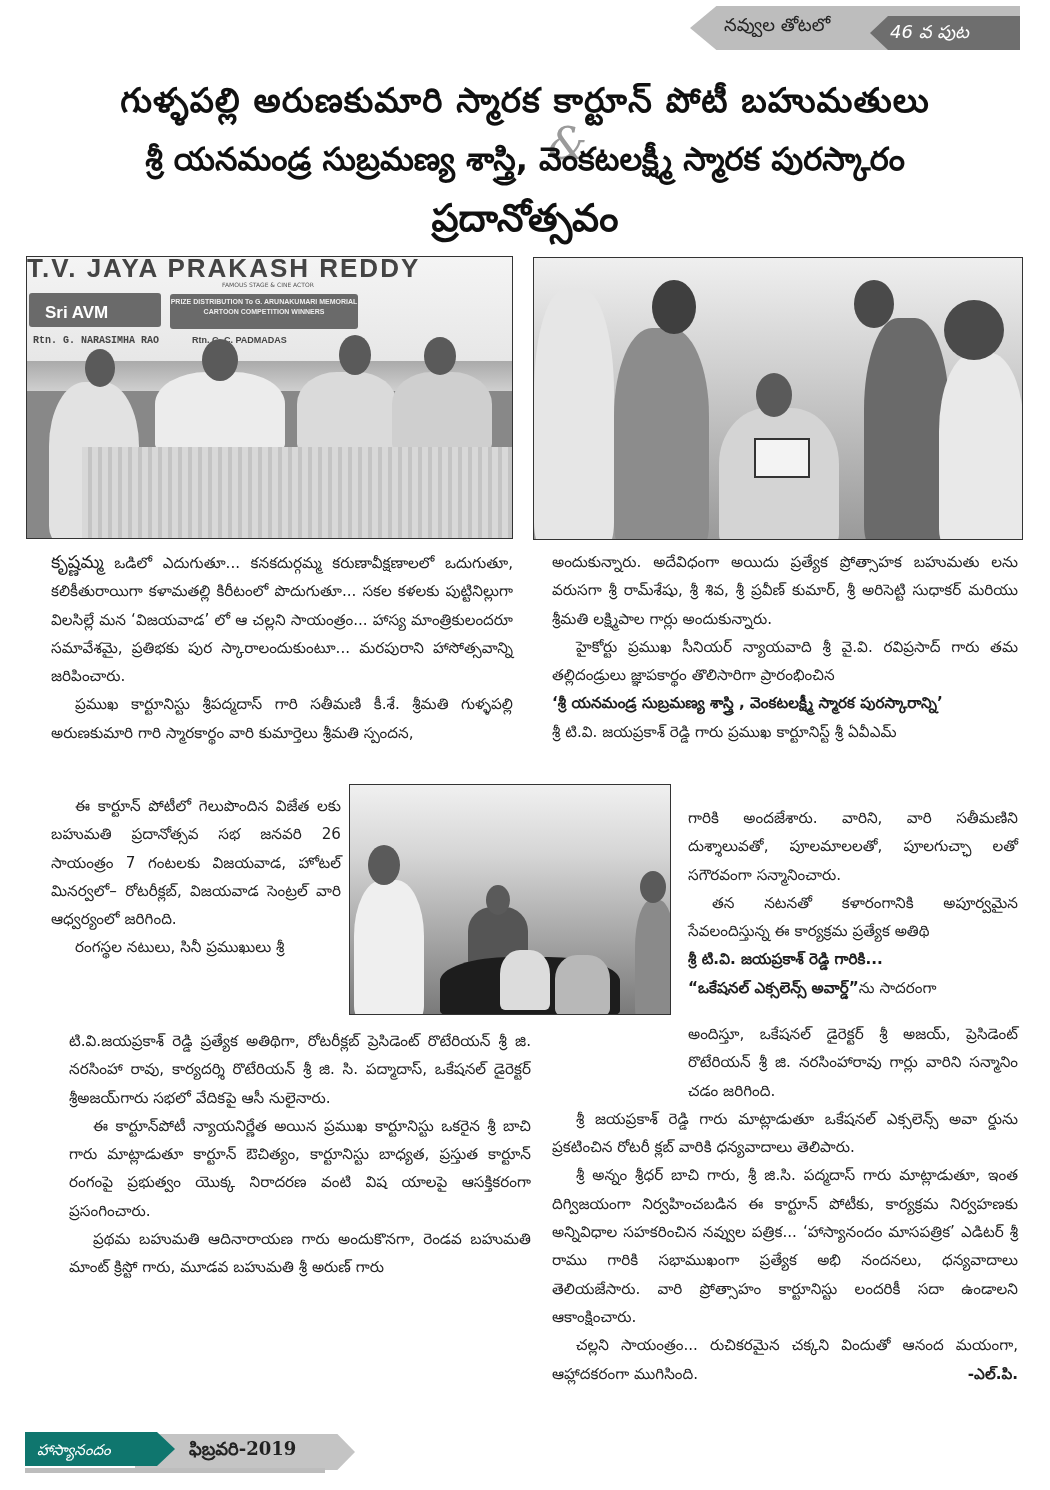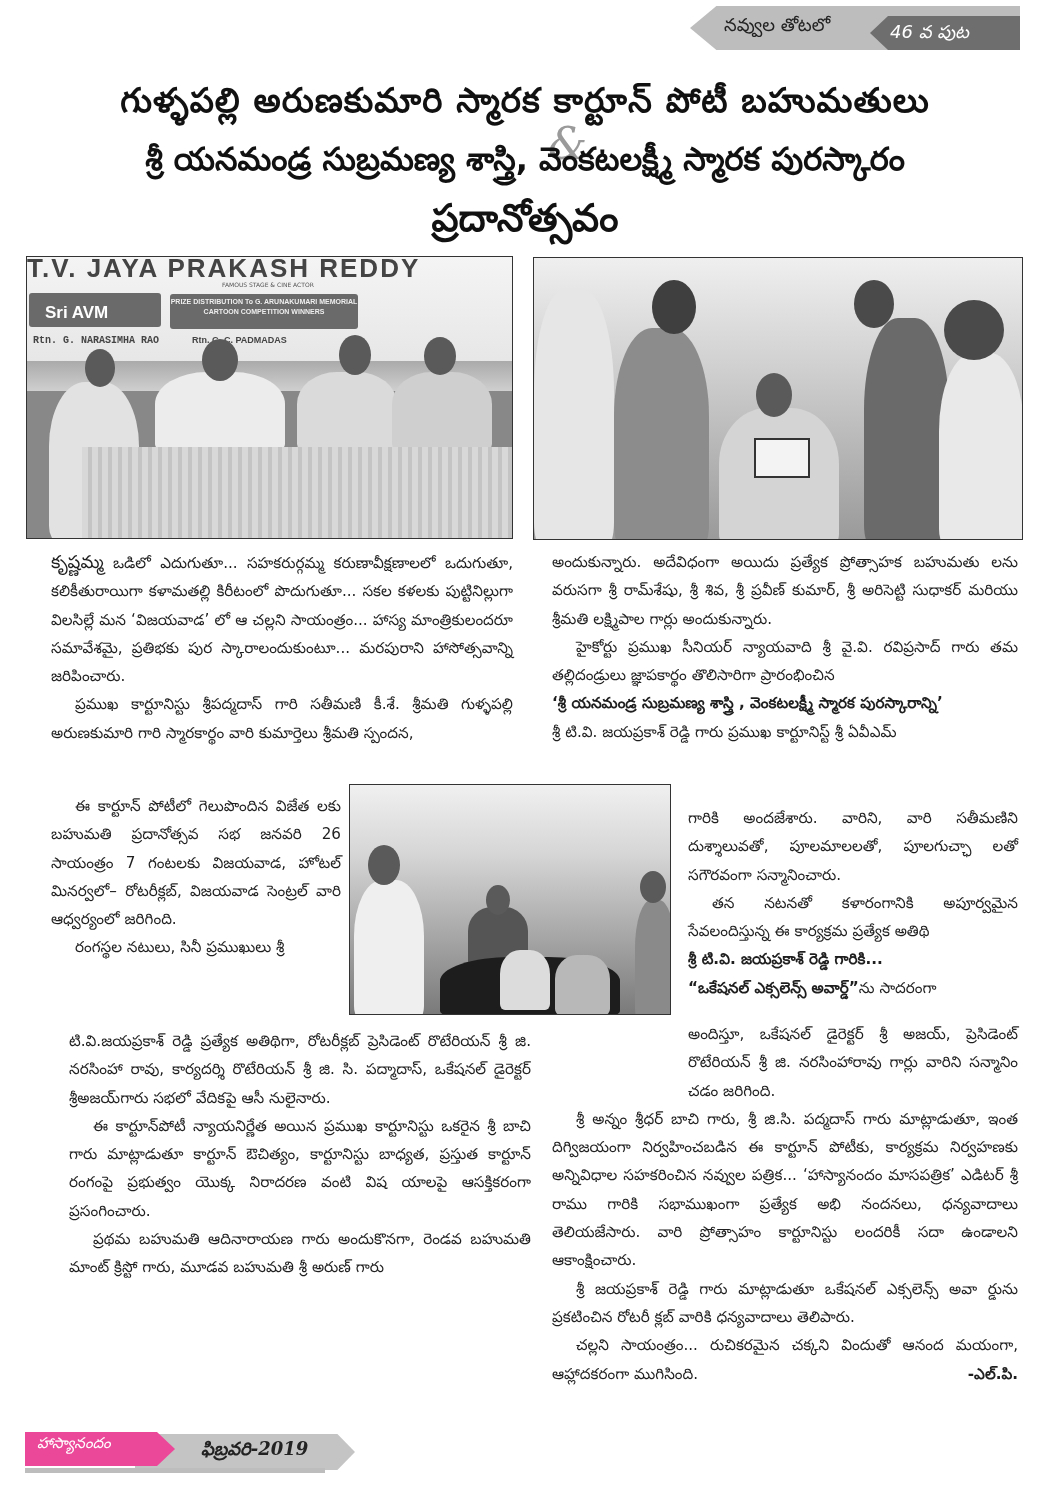--- a/index.html
+++ b/index.html
@@ -63,23 +63,23 @@
   .c2a { left: 552px; top: 548px; width: 466px; }
   .c2b { left: 688px; top: 804px; width: 330px; }
   .c2c { left: 552px; top: 1020px; width: 466px; }
   .bold { font-weight: bold; }
   .sign { float: right; font-weight: bold; }
 
   
   .ftr { position: absolute; left: 25px; top: 1432px; width: 330px; height: 40px; }
   .ftr-back { position: absolute; left: 110px; top: 2px; width: 220px; height: 36px; background: #c4c4c4;
     clip-path: polygon(0 0, 92% 0, 100% 50%, 92% 100%, 0 100%); }
-  .ftr-logo { position: absolute; left: 0; top: 0; width: 150px; height: 34px; background: #ec4899;
-    clip-path: polygon(0 0, 88% 0, 100% 50%, 88% 100%, 0 100%); color: #fff; font-size: 15px; font-style: italic; padding: 2px 0 0 12px; }
-  .ftr-date { position: absolute; left: 176px; top: 6px; font-family: "DejaVu Serif", serif; font-weight: bold; font-size: 18px; color: #222; font-style: italic; }
+  .ftr-logo { position: absolute; left: 0; top: 0; width: 150px; height: 34px; background: #0f766e;
+    clip-path: polygon(0 0, 88% 0, 100% 50%, 88% 100%, 0 100%); color: #fff; font-size: 15px; font-style: italic; padding: 9px 0 0 12px; }
+  .ftr-date { position: absolute; left: 164px; top: 6px; font-family: "DejaVu Serif", serif; font-weight: bold; font-size: 18px; color: #222; }
   .ftr-line { position: absolute; left: 0; top: 36px; width: 300px; height: 5px; background: #bdbdbd; }
 </style>
 </head>
 <body>
 
 <div class="hdr">
   <div class="hdr-back"></div>
   <span class="hdr-t1">నవ్వుల తోటలో</span>
   <div class="hdr-front"></div>
   <span class="hdr-t2">46 వ పుట</span>
@@ -132,21 +132,21 @@
   <div class="person" style="left:118px;top:122px;width:60px;height:60px;background:#555;"></div>
   <div class="head" style="left:136px;top:100px;width:24px;height:30px;"></div>
   <div class="person" style="left:90px;top:172px;width:180px;height:60px;background:#1d1d1d;"></div>
   <div class="person" style="left:150px;top:165px;width:50px;height:60px;background:#dcdcdc;"></div>
   <div class="person" style="left:205px;top:170px;width:55px;height:60px;background:#b8b8b8;"></div>
   <div class="person" style="left:285px;top:115px;width:40px;height:120px;background:#8a8a8a;"></div>
   <div class="head" style="left:290px;top:86px;width:26px;height:32px;"></div>
 </div>
 
 <div class="col c1a">
-  <p class="first"><span class="dropword">కృష్ణమ్మ</span><span> ఒడిలో ఎదుగుతూ... సహకరుర్గమ్మ కరుణావీక్షణాలలో ఒదుగుతూ, కలికీతురాయిగా కళామతల్లి కిరీటంలో పొదుగుతూ... సకల కళలకు పుట్టినిల్లుగా విలసిల్లే మన ‘విజయవాడ’ లో ఆ చల్లని సాయంత్రం... హాస్య మాంత్రికులందరూ సమావేశమై, ప్రతిభకు పుర స్కారాలందుకుంటూ... మరపురాని హాసోత్సవాన్ని జరిపించారు.</span></p>
+  <p class="first"><span class="dropword">కృష్ణమ్మ</span><span> ఒడిలో ఎదుగుతూ... కనకదుర్గమ్మ కరుణావీక్షణాలలో ఒదుగుతూ, కలికీతురాయిగా కళామతల్లి కిరీటంలో పొదుగుతూ... సకల కళలకు పుట్టినిల్లుగా విలసిల్లే మన ‘విజయవాడ’ లో ఆ చల్లని సాయంత్రం... హాస్య మాంత్రికులందరూ సమావేశమై, ప్రతిభకు పుర స్కారాలందుకుంటూ... మరపురాని హాసోత్సవాన్ని జరిపించారు.</span></p>
   <p>ప్రముఖ కార్టూనిస్టు శ్రీపద్మదాస్ గారి సతీమణి కీ.శే. శ్రీమతి గుళ్ళపల్లి అరుణకుమారి గారి స్మారకార్థం వారి కుమార్తెలు శ్రీమతి స్పందన,</p>
 </div>
 <div class="col c1b">
   <p>ఈ కార్టూన్ పోటీలో గెలుపొందిన విజేత లకు బహుమతి ప్రదానోత్సవ సభ జనవరి 26 సాయంత్రం 7 గంటలకు విజయవాడ, హోటల్ మినర్వలో– రోటరీక్లబ్, విజయవాడ సెంట్రల్ వారి ఆధ్వర్యంలో జరిగింది.</p>
   <p style="margin-top:0;">రంగస్థల నటులు, సినీ ప్రముఖులు శ్రీ</p>
 </div>
 <div class="col c1c" style="top:1027px;margin-left:18px;">
   <p class="noind">టి.వి.జయప్రకాశ్ రెడ్డి ప్రత్యేక అతిథిగా, రోటరీక్లబ్ ప్రెసిడెంట్ రొటేరియన్ శ్రీ జి. నరసింహా రావు, కార్యదర్శి రొటేరియన్ శ్రీ జి. సి. పద్మాదాస్, ఒకేషనల్ డైరెక్టర్ శ్రీఅజయ్‌గారు సభలో వేదికపై ఆసీ నులైనారు.</p>
   <p>ఈ కార్టూన్‌పోటీ న్యాయనిర్ణేత అయిన ప్రముఖ కార్టూనిస్టు ఒకరైన శ్రీ బాచి గారు మాట్లాడుతూ కార్టూన్ ఔచిత్యం, కార్టూనిస్టు బాధ్యత, ప్రస్తుత కార్టూన్ రంగంపై ప్రభుత్వం యొక్క నిరాదరణ వంటి విష యాలపై ఆసక్తికరంగా ప్రసంగించారు.</p>
   <p>ప్రథమ బహుమతి ఆదినారాయణ గారు అందుకొనగా, రెండవ బహుమతి మాంట్ క్రిస్టో గారు, మూడవ బహుమతి శ్రీ అరుణ్ గారు</p>
@@ -159,22 +159,22 @@
   <p class="noind">శ్రీ టి.వి. జయప్రకాశ్ రెడ్డి గారు ప్రముఖ కార్టూనిస్ట్ శ్రీ ఏవీఎమ్</p>
 </div>
 <div class="col c2b">
   <p class="noind">గారికి అందజేశారు. వారిని, వారి సతీమణిని దుశ్శాలువతో, పూలమాలలతో, పూలగుచ్ఛా లతో సగౌరవంగా సన్మానించారు.</p>
   <p>తన నటనతో కళారంగానికి అపూర్వమైన సేవలందిస్తున్న ఈ కార్యక్రమ ప్రత్యేక అతిథి</p>
   <p class="noind bold">శ్రీ టి.వి. జయప్రకాశ్ రెడ్డి గారికి...</p>
   <p class="noind"><span class="bold">“ఒకేషనల్ ఎక్సలెన్స్ అవార్డ్”</span><span>ను సాదరంగా</span></p>
 </div>
 <div class="col c2c" style="top:1020px;">
   <p class="noind" style="padding-left:136px;">అందిస్తూ, ఒకేషనల్ డైరెక్టర్ శ్రీ అజయ్, ప్రెసిడెంట్ రొటేరియన్ శ్రీ జి. నరసింహారావు గార్లు వారిని సన్మానిం చడం జరిగింది.</p>
+  <p>శ్రీ జయప్రకాశ్ రెడ్డి గారు మాట్లాడుతూ ఒకేషనల్ ఎక్సలెన్స్ అవా ర్డును ప్రకటించిన రోటరీ క్లబ్ వారికి ధన్యవాదాలు తెలిపారు.</p>
   <p>శ్రీ అన్నం శ్రీధర్ బాచి గారు, శ్రీ జి.సి. పద్మదాస్ గారు మాట్లాడుతూ, ఇంత దిగ్విజయంగా నిర్వహించబడిన ఈ కార్టూన్ పోటీకు, కార్యక్రమ నిర్వహణకు అన్నివిధాల సహకరించిన నవ్వుల పత్రిక... ‘హాస్యానందం మాసపత్రిక’ ఎడిటర్ శ్రీ రాము గారికి సభాముఖంగా ప్రత్యేక అభి నందనలు, ధన్యవాదాలు తెలియజేసారు. వారి ప్రోత్సాహం కార్టూనిస్టు లందరికీ సదా ఉండాలని ఆకాంక్షించారు.</p>
-  <p>శ్రీ జయప్రకాశ్ రెడ్డి గారు మాట్లాడుతూ ఒకేషనల్ ఎక్సలెన్స్ అవా ర్డును ప్రకటించిన రోటరీ క్లబ్ వారికి ధన్యవాదాలు తెలిపారు.</p>
   <p><span>చల్లని సాయంత్రం... రుచికరమైన చక్కని విందుతో ఆనంద మయంగా, ఆహ్లాదకరంగా ముగిసింది.</span><span class="sign">-ఎల్.పి.</span></p>
 </div>
 
 <div class="ftr">
   <div class="ftr-back"></div>
   <div class="ftr-logo">హాస్యానందం</div>
   <span class="ftr-date">ఫిబ్రవరి-2019</span>
   <div class="ftr-line"></div>
 </div>
 

